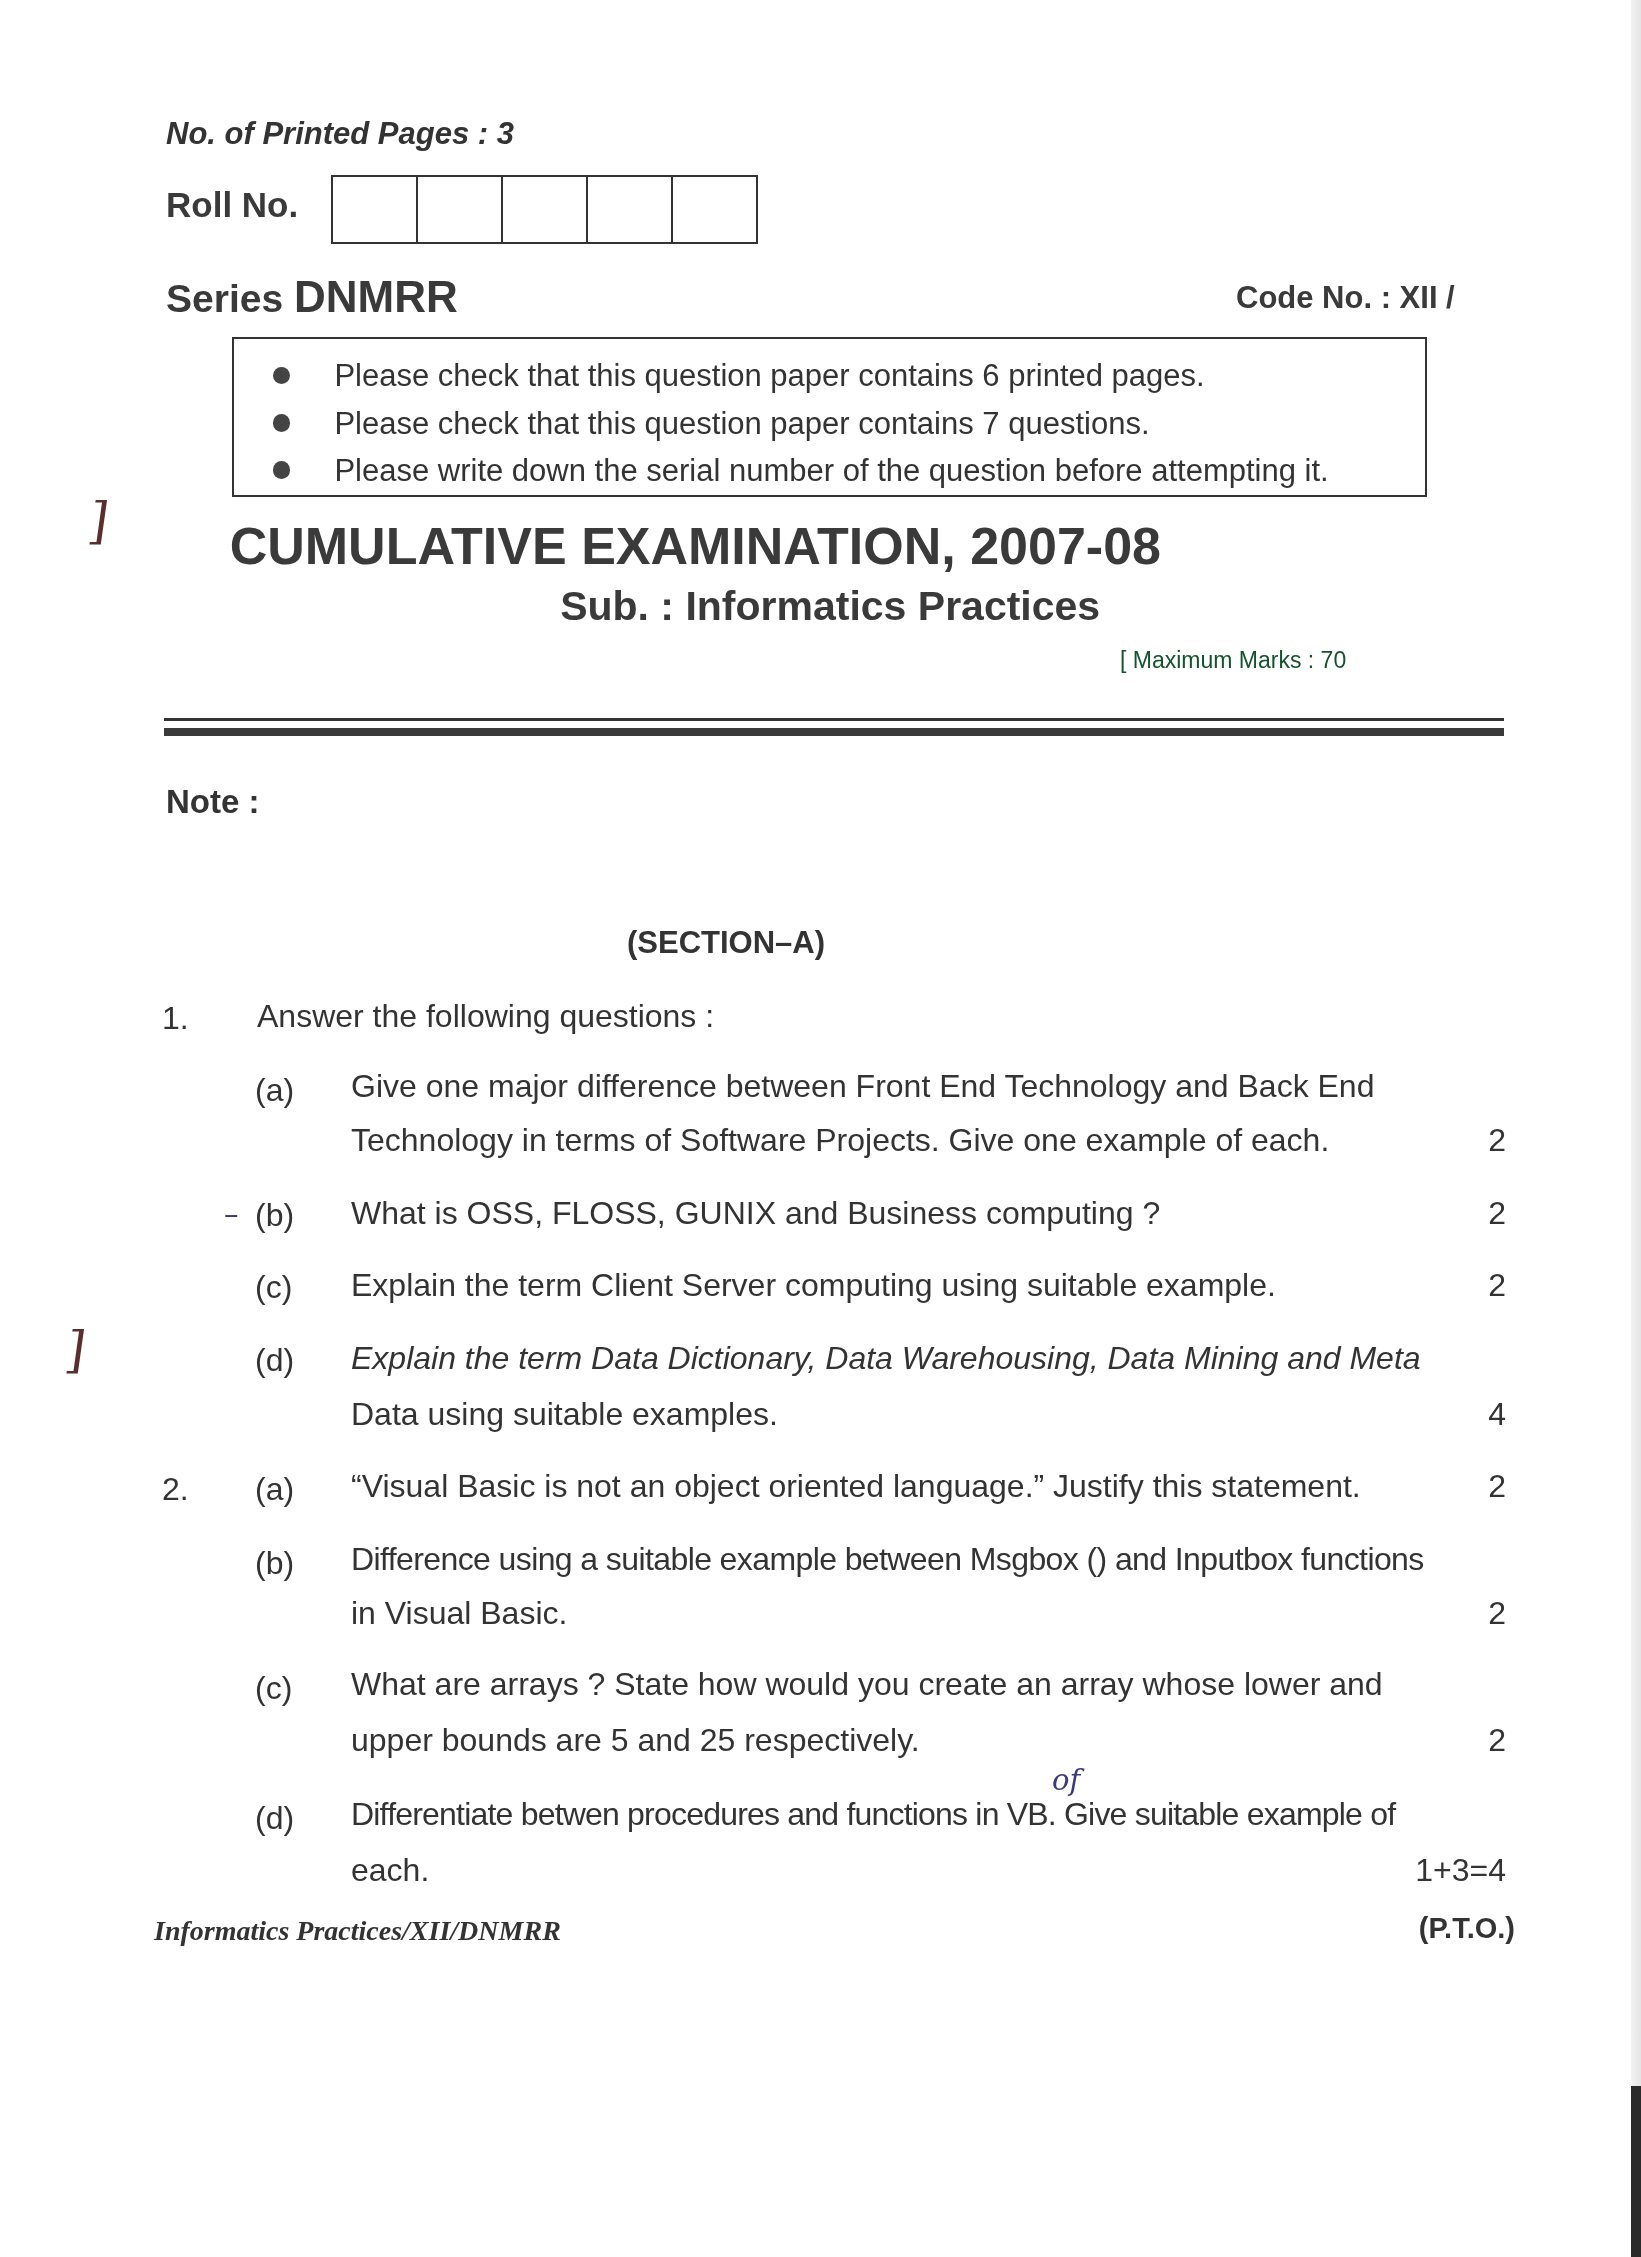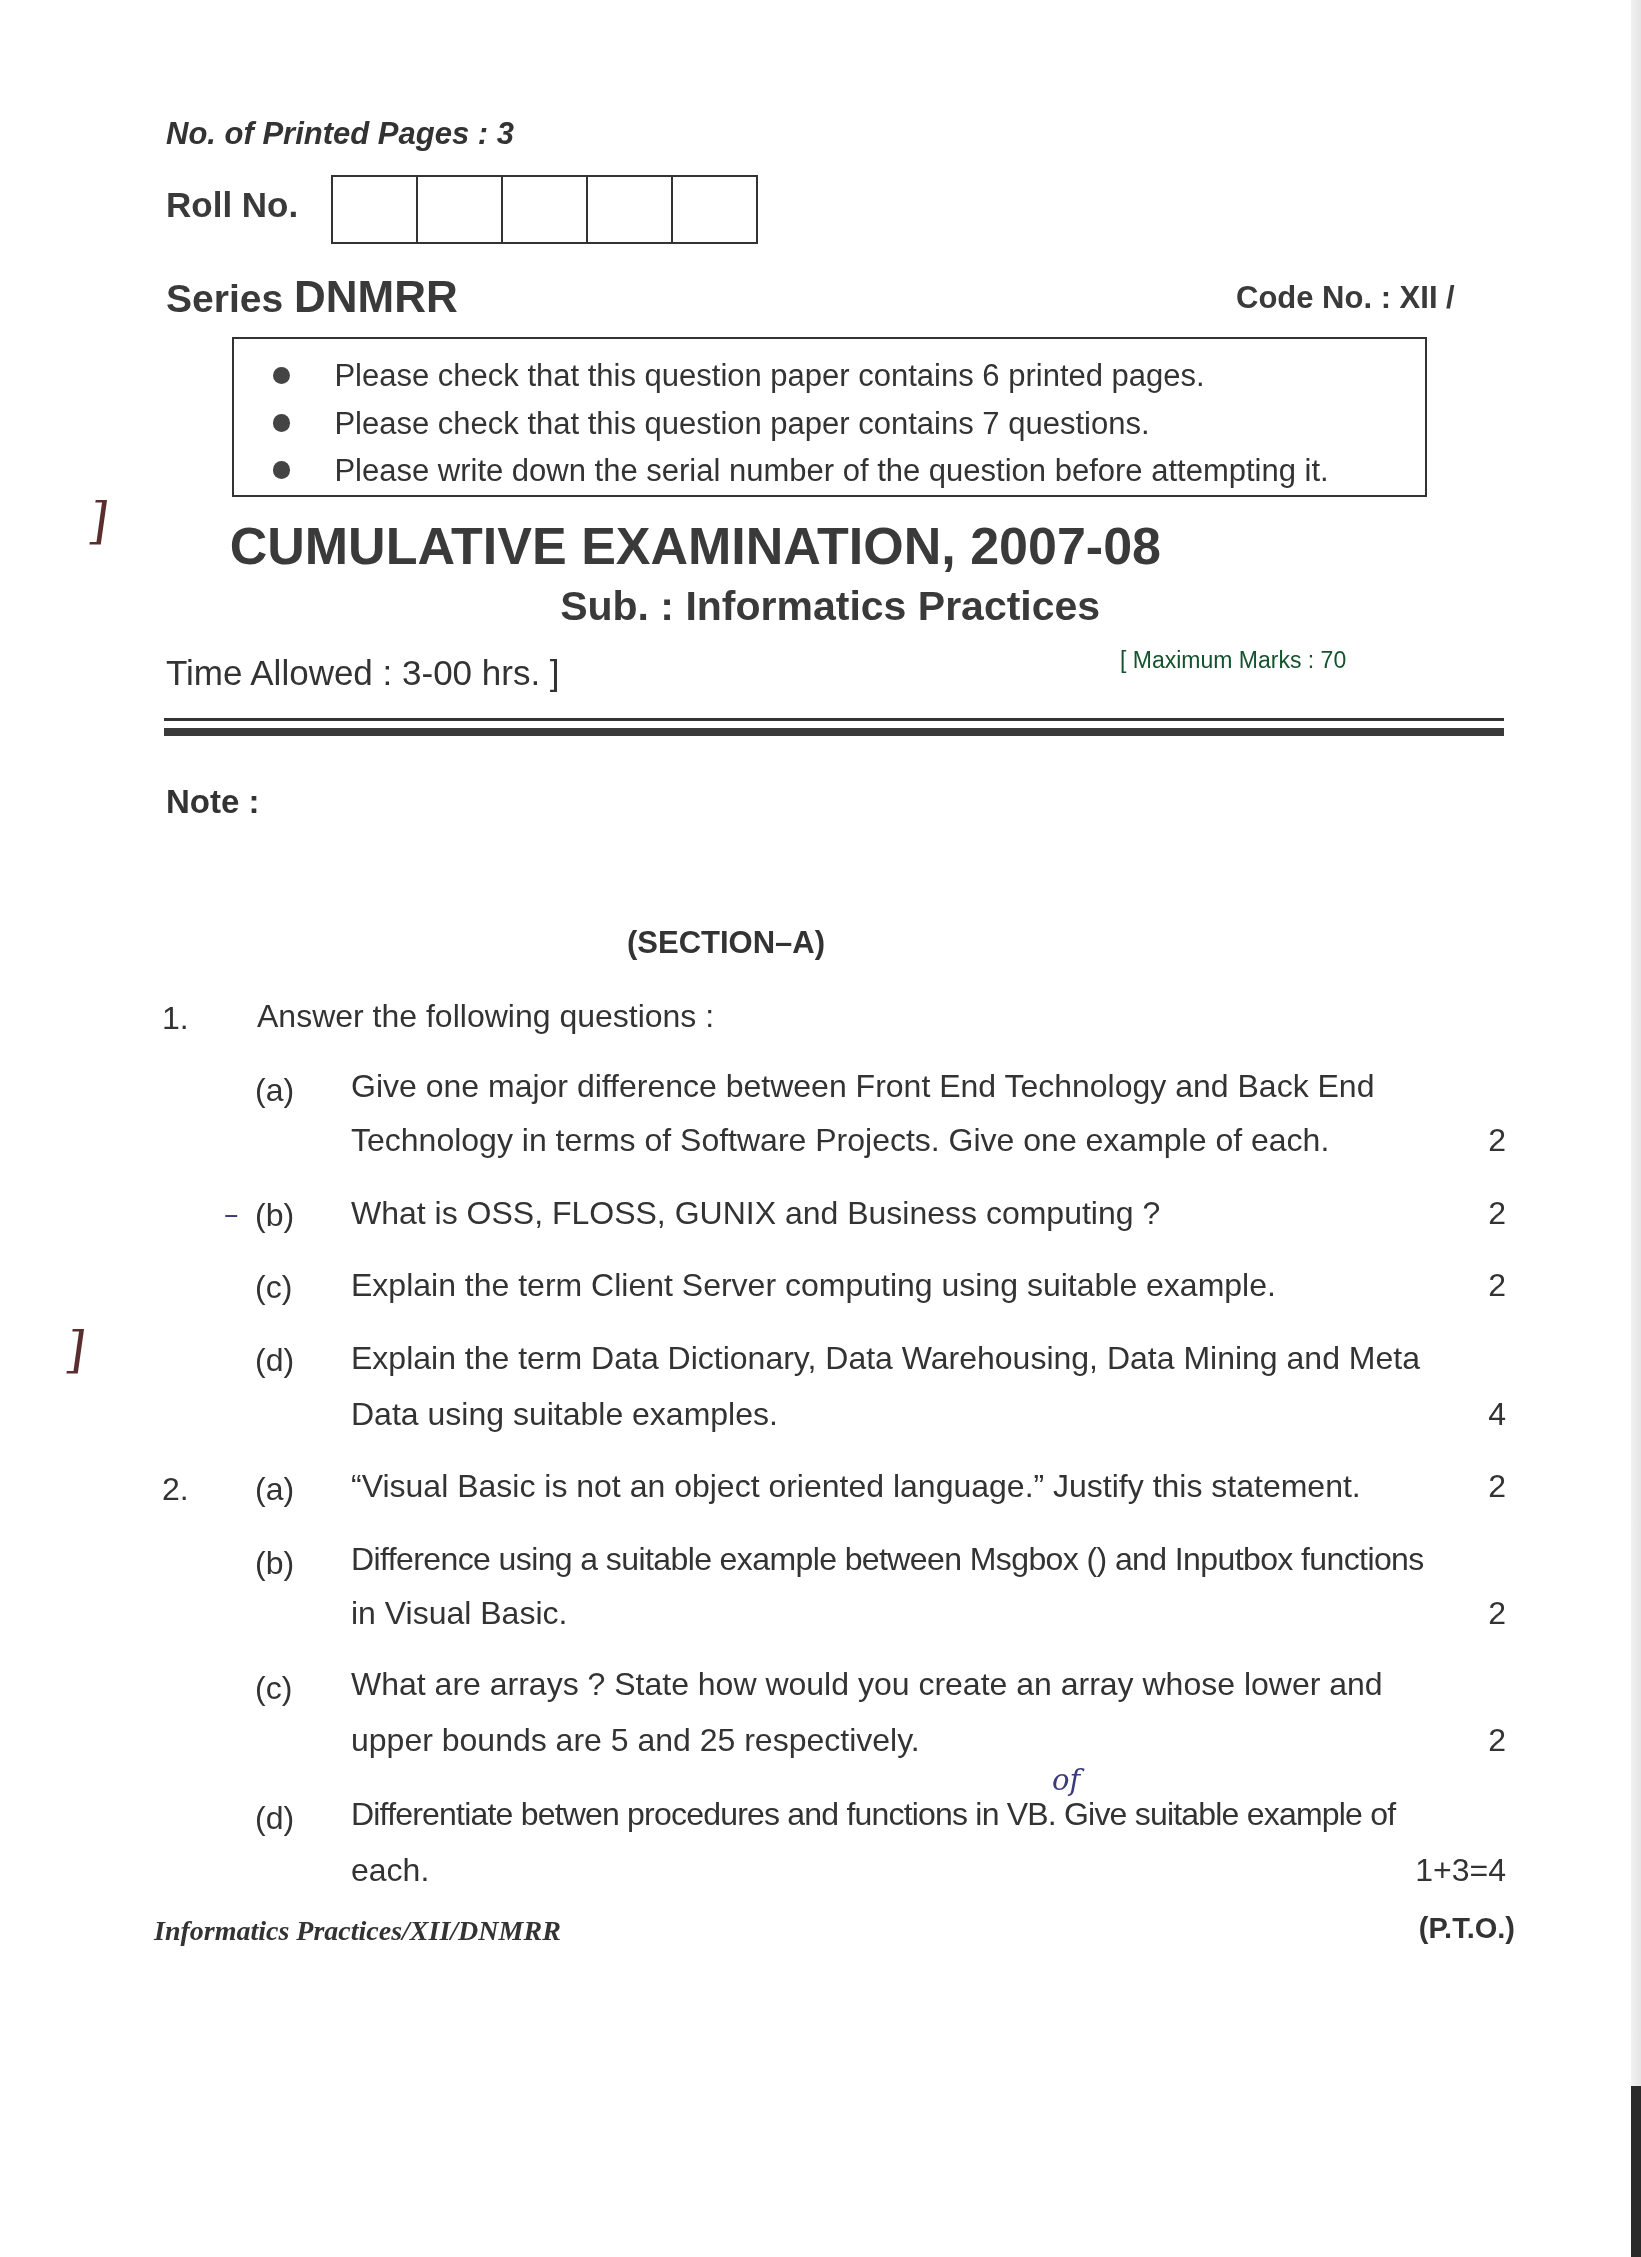--- a/index.html
+++ b/index.html
@@ -236,21 +236,20 @@
     <div class="instr-item" style="top: 67px;">
       <span class="bullet"></span><span>Please check that this question paper contains 7 questions.</span>
     </div>
     <div class="instr-item" style="top: 114px;">
       <span class="bullet"></span><span>Please write down the serial number of the question before attempting it.</span>
     </div>
   </div>
 
   <div class="abs exam-title">CUMULATIVE EXAMINATION, 2007-08</div>
   <div class="abs subject">Sub. : Informatics Practices</div>
-  <div class="abs time">Time Allowed : 3-00 hrs. ]</div>
   <div class="abs max-marks">[ Maximum Marks : 70</div>
   <div class="rule-thin"></div>
   <div class="rule-thick"></div>
 
   <div class="abs note-label">Note :</div>
   <div class="abs section">(SECTION–A)</div>
 
   <div>
     <div class="q-num" style="top: 1000px;">1.</div>
     <div class="q-line q-intro" style="top: 998px;">Answer the following questions :</div>
@@ -270,21 +269,21 @@
     </div>
 
     <div>
       <div class="q-part" style="top: 1269px;">(c)</div>
       <div class="q-line" style="top: 1267px;">Explain the term Client Server computing using suitable example.</div>
       <div class="q-marks" style="top: 1267px;">2</div>
     </div>
 
     <div>
       <div class="q-part" style="top: 1342px;">(d)</div>
-      <div class="q-line" style="top: 1340px;">Explain the term Data Dictionary, Data Warehousing, Data Mining and Meta</div>
+      <div class="q-line" style="top: 1340px; font-style: italic;">Explain the term Data Dictionary, Data Warehousing, Data Mining and Meta</div>
       <div class="q-line" style="top: 1396px;">Data using suitable examples.</div>
       <div class="q-marks" style="top: 1396px;">4</div>
     </div>
   </div>
 
   <div>
     <div class="q-num" style="top: 1471px;">2.</div>
 
     <div>
       <div class="q-part" style="top: 1471px;">(a)</div>

